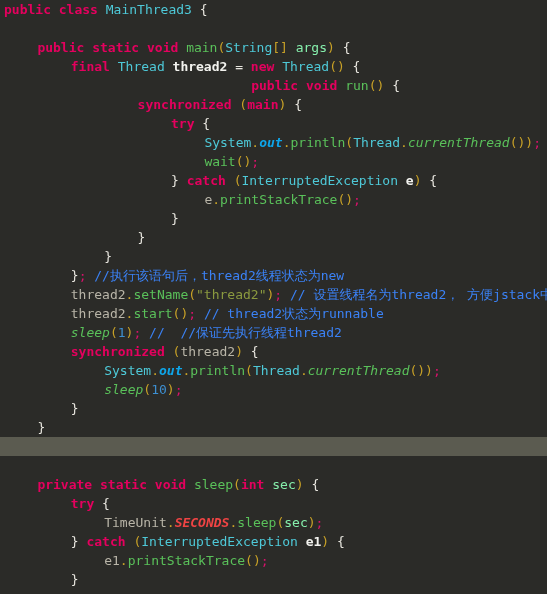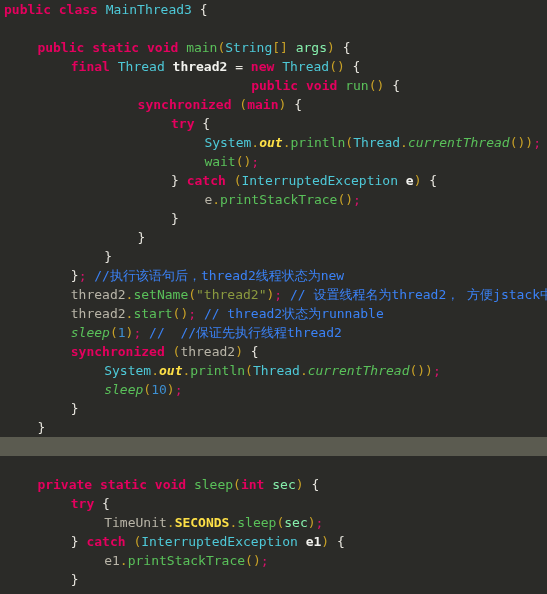--- a/index.html
+++ b/index.html
@@ -32,22 +32,22 @@
     overflow: hidden;
   }
   .code-line.caret-line {
     background: #5b5b50;
   }
   
   .t-kw      { color: #e4005e; font-weight: bold; }
   .t-type    { color: #4ec9d8; }
   .t-method  { color: #5ac15a; }
   .t-method-i{ color: #5ac15a; font-style: italic; text-align: center; }
-  .t-field-i { color: #fde047; font-style: italic; font-weight: bold; margin-top: 32px; }
-  .t-static-i{ color: #fde047; font-weight: bold; }
+  .t-field-i { color: #0ea5e9; font-style: italic; font-weight: bold; margin-top: 32px; }
+  .t-static-i{ color: #ef4444; font-style: italic; font-weight: bold; }
   .t-punct   { color: #c9a227; }
   .t-plain   { color: #e8e6df; }
   .t-var     { color: #b9b5a8; }
   .t-param   { color: #86efac; }
   .t-bold-w  { color: #f2f2ee; font-weight: bold; }
   .t-num     { color: #3d8fd1; }
   .t-str     { color: #8b9a3f; }
   .t-comment { color: #3b82f6; }
   .t-brace   { color: #e8e6df; }
   .t-semi    { color: #d8126b; }

